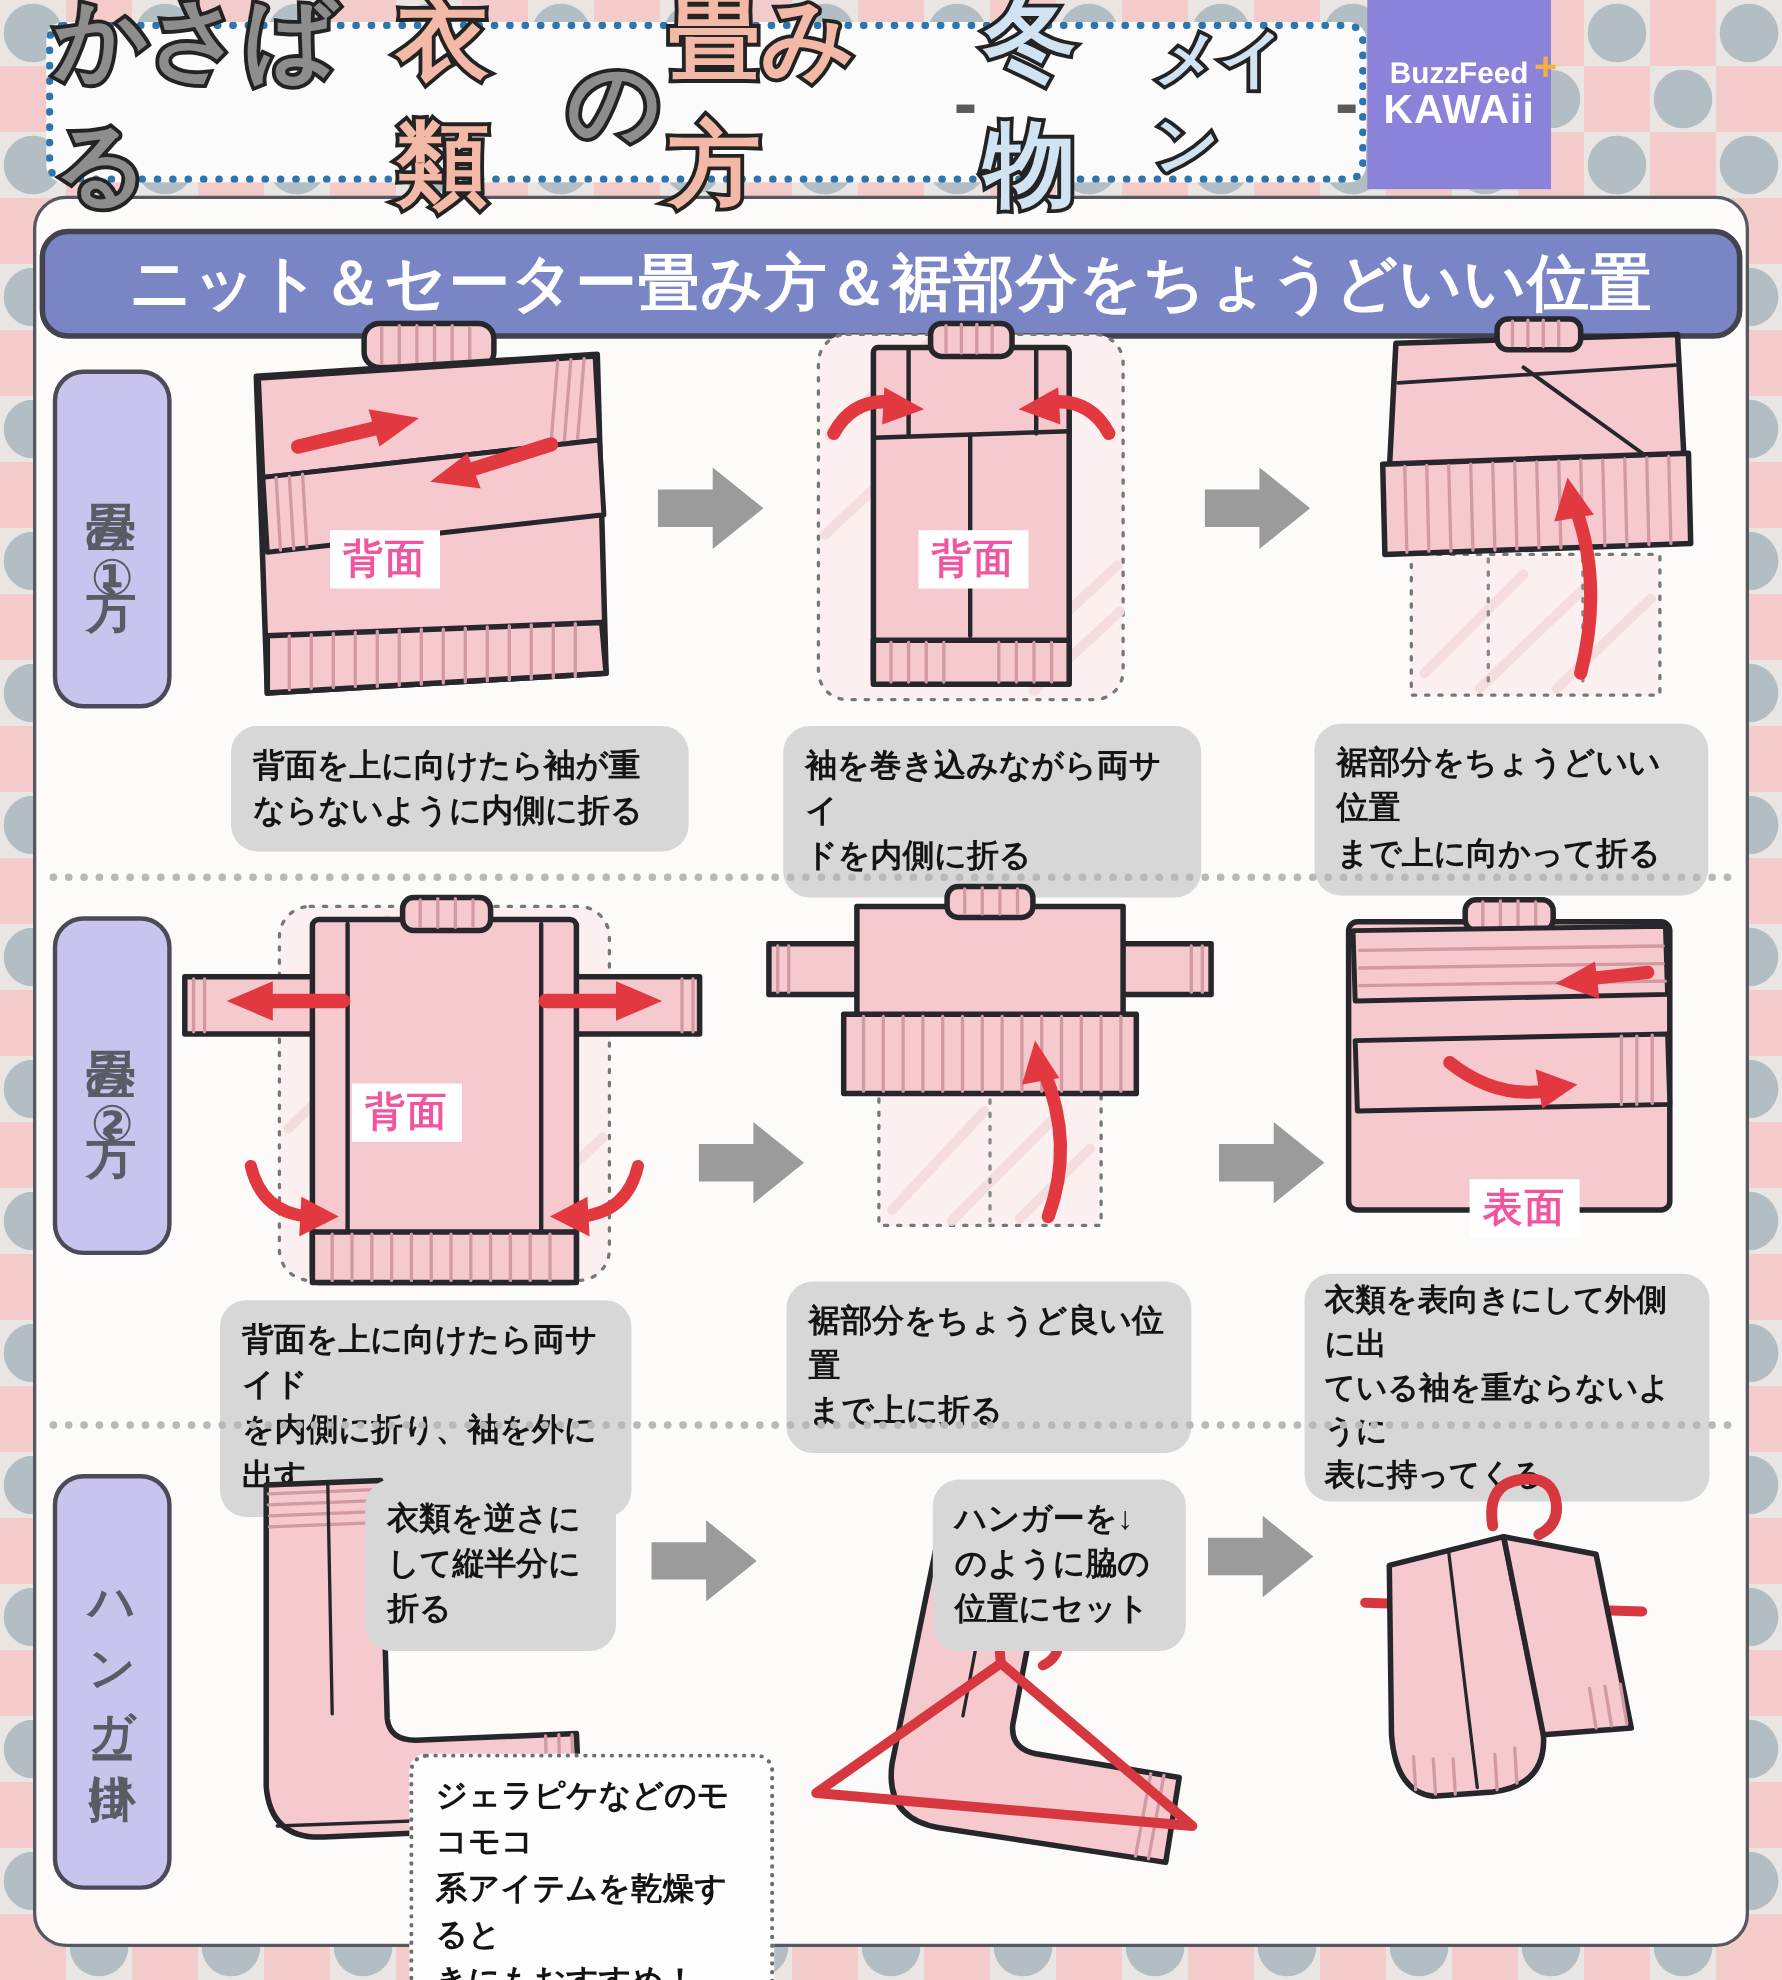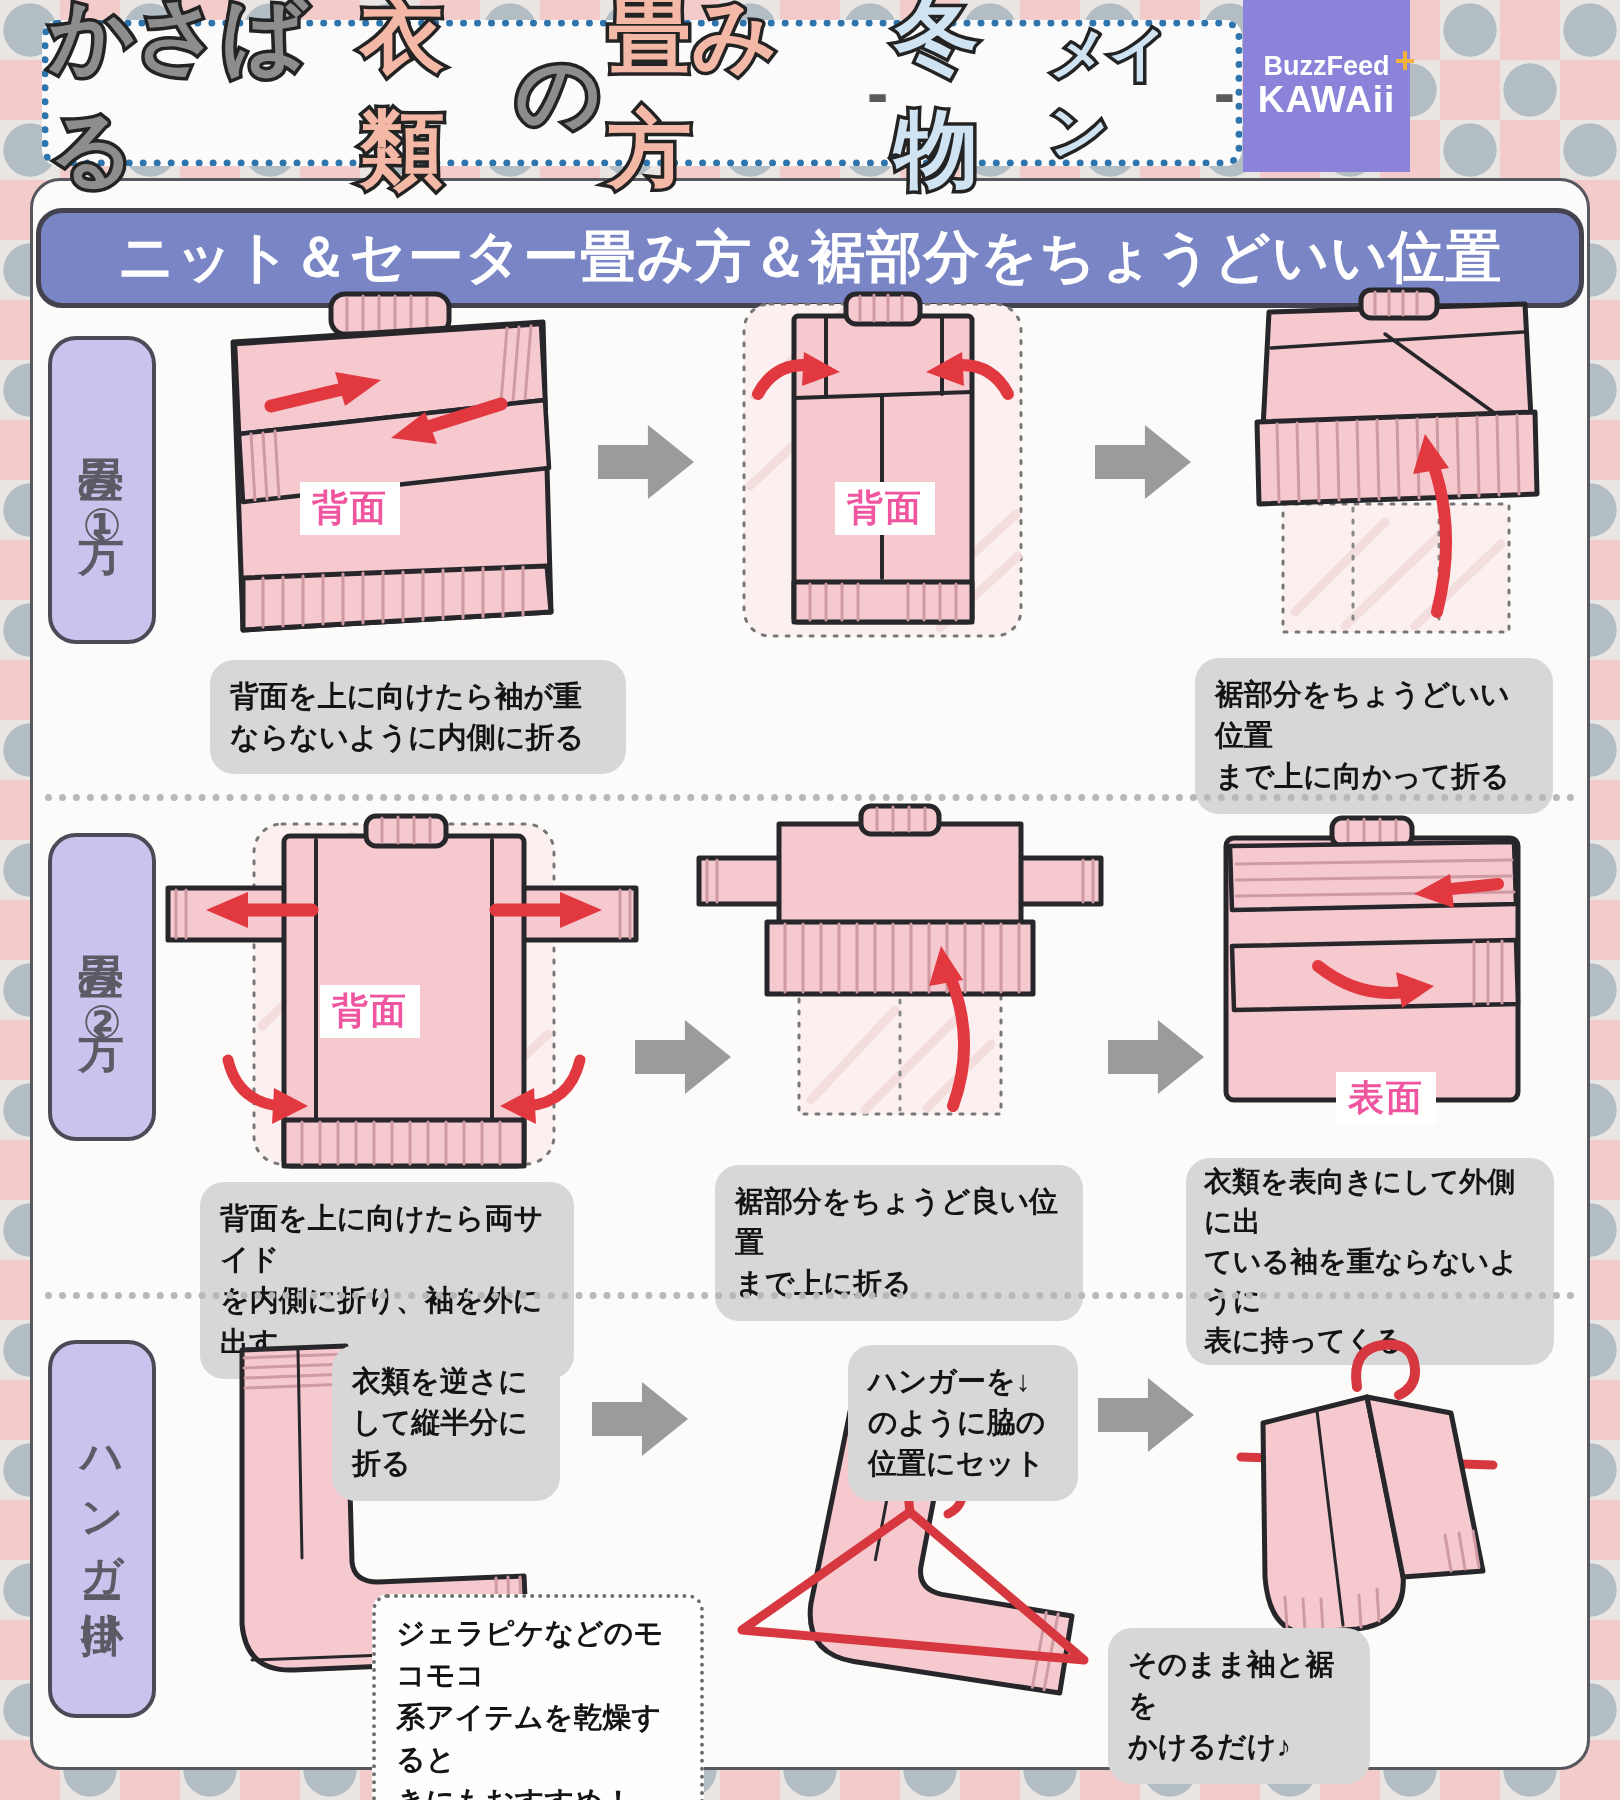--- a/index.html
+++ b/index.html
@@ -249,20 +249,22 @@
         <path d="M200,152 L188,192 L224,186 Z" fill="#e23840"></path>
       </g>
     </svg>
   </div>
 
   <div class="face-label" style="left:300px; top:482px;">背面</div>
   <div class="face-label" style="left:835px; top:482px;">背面</div>
 
   <div class="caption" style="left:210px; top:660px; width:416px;">背面を上に向けたら袖が重
 ならないように内側に折る</div>
+  <div class="caption" style="left:712px; top:660px; width:380px;">袖を巻き込みながら両サイ
+ドを内側に折る</div>
   <div class="caption" style="left:1195px; top:658px; width:358px;">裾部分をちょうどいい位置
 まで上に向かって折る</div>
 
   <div class="row-sep" style="top:794px;"></div>
 
   <div class="side-badge" style="left:48px; top:833px; height:308px;">
     <span>畳み方②</span>
   </div>
 
   <div class="art" style="left:162px; top:806px; width:480px; height:372px;">
@@ -503,16 +505,14 @@
             <line x1="314" y1="208" x2="320" y2="244"></line>
             <line x1="328" y1="206" x2="334" y2="242"></line>
           </g>
       </g>
     </svg>
   </div>
 
   <div class="note" style="left:372px; top:1594px; width:332px;">ジェラピケなどのモコモコ
 系アイテムを乾燥すると
 きにもおすすめ！</div>
-  <div class="caption" style="left:1108px; top:1628px; width:262px;">そのまま袖と裾を
-かけるだけ♪</div>
 
 </div>
 
 </body></html>

